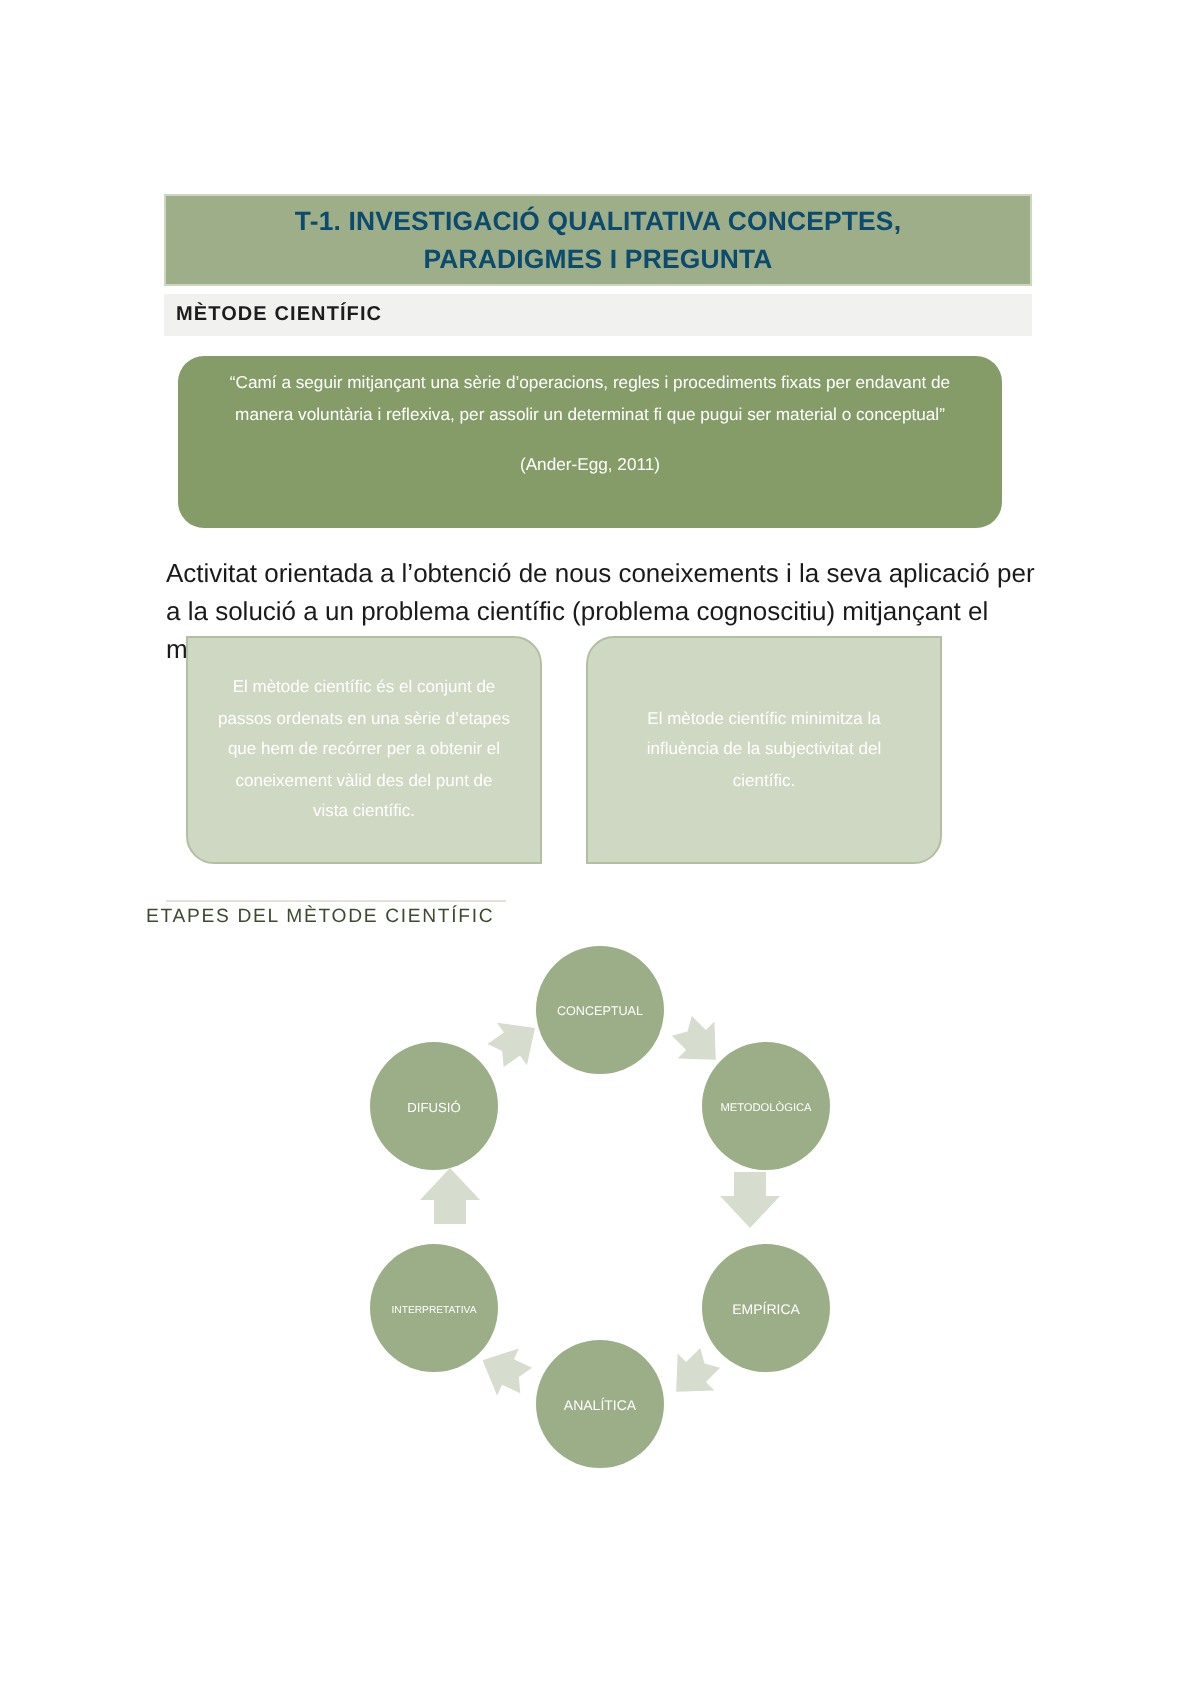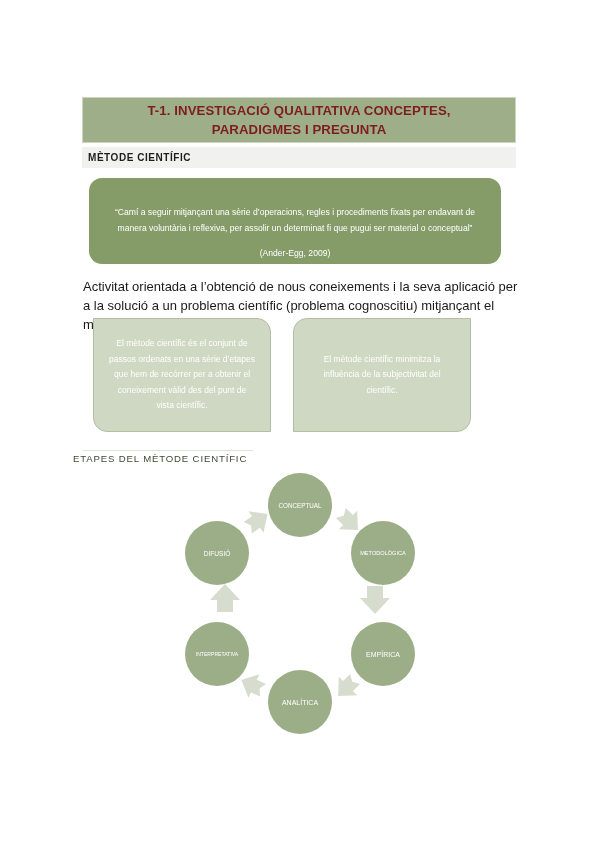--- a/index.html
+++ b/index.html
@@ -46,21 +46,21 @@
     height: 46px;
     background: #9dae88;
     border: 1px solid #cdd6c0;
     box-sizing: border-box;
     display: flex;
     align-items: center;
     justify-content: center;
     padding: 0 18px;
   }
   .title-band-text {
-    color: #7f1d1d;
+    color: #0c4a6e;
     font-size: 13.2px;
     font-weight: bold;
     text-align: center;
     line-height: 19px;
     letter-spacing: 0.1px;
   }
 
   .subtitle-band {
     position: absolute;
     left: 82px;
@@ -86,21 +86,21 @@
     left: 89px;
     top: 178px;
     width: 412px;
     height: 86px;
     background: #869c68;
     border-radius: 13px;
     box-sizing: border-box;
     display: flex;
     flex-direction: column;
     align-items: center;
-    justify-content: flex-end;
+    justify-content: flex-start;
     padding: 6px 22px;
   }
   .quote-text {
     color: #ffffff;
     font-size: 8.6px;
     line-height: 15.5px;
     text-align: center;
   }
   .quote-source {
     color: #ffffff;
@@ -199,21 +199,21 @@
   <div class="title-band">
     <div class="title-band-text">T-1. INVESTIGACIÓ QUALITATIVA CONCEPTES, PARADIGMES I PREGUNTA</div>
   </div>
 
   <div class="subtitle-band">
     <div class="subtitle-band-text">MÈTODE CIENTÍFIC</div>
   </div>
 
   <div class="quote-box">
     <div class="quote-text">“Camí a seguir mitjançant una sèrie d’operacions, regles i procediments fixats per endavant de manera voluntària i reflexiva, per assolir un determinat fi que pugui ser material o conceptual”</div>
-    <div class="quote-source">(Ander-Egg, 2009)</div>
+    <div class="quote-source">(Ander-Egg, 2011)</div>
   </div>
 
   <div class="body-para">Activitat orientada a l’obtenció de nous coneixements i la seva aplicació per a la solució a un problema científic (problema cognoscitiu) mitjançant el mètode científic.</div>
 
   <div class="sage-box sage-box-left">
     <div class="sage-box-text">El mètode científic és el conjunt de passos ordenats en una sèrie d’etapes que hem de recórrer per a obtenir el coneixement vàlid des del punt de vista científic.</div>
   </div>
 
   <div class="sage-box sage-box-right">
     <div class="sage-box-text">El mètode científic minimitza la influència de la subjectivitat del científic.</div>

